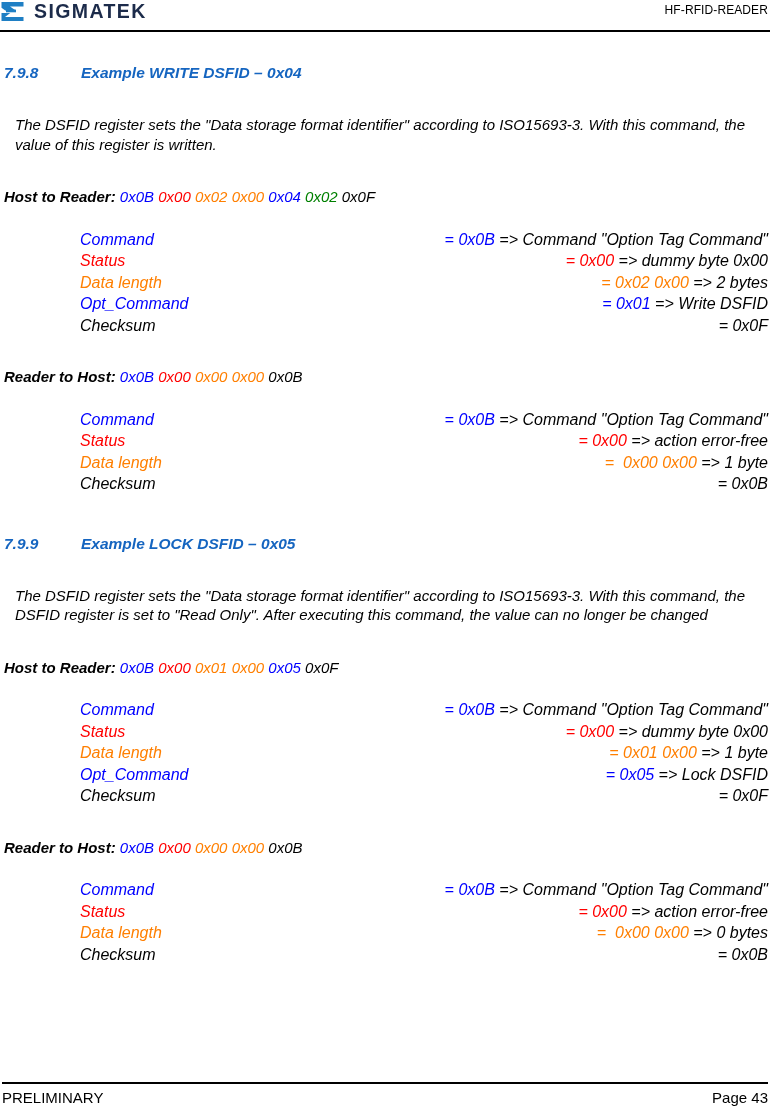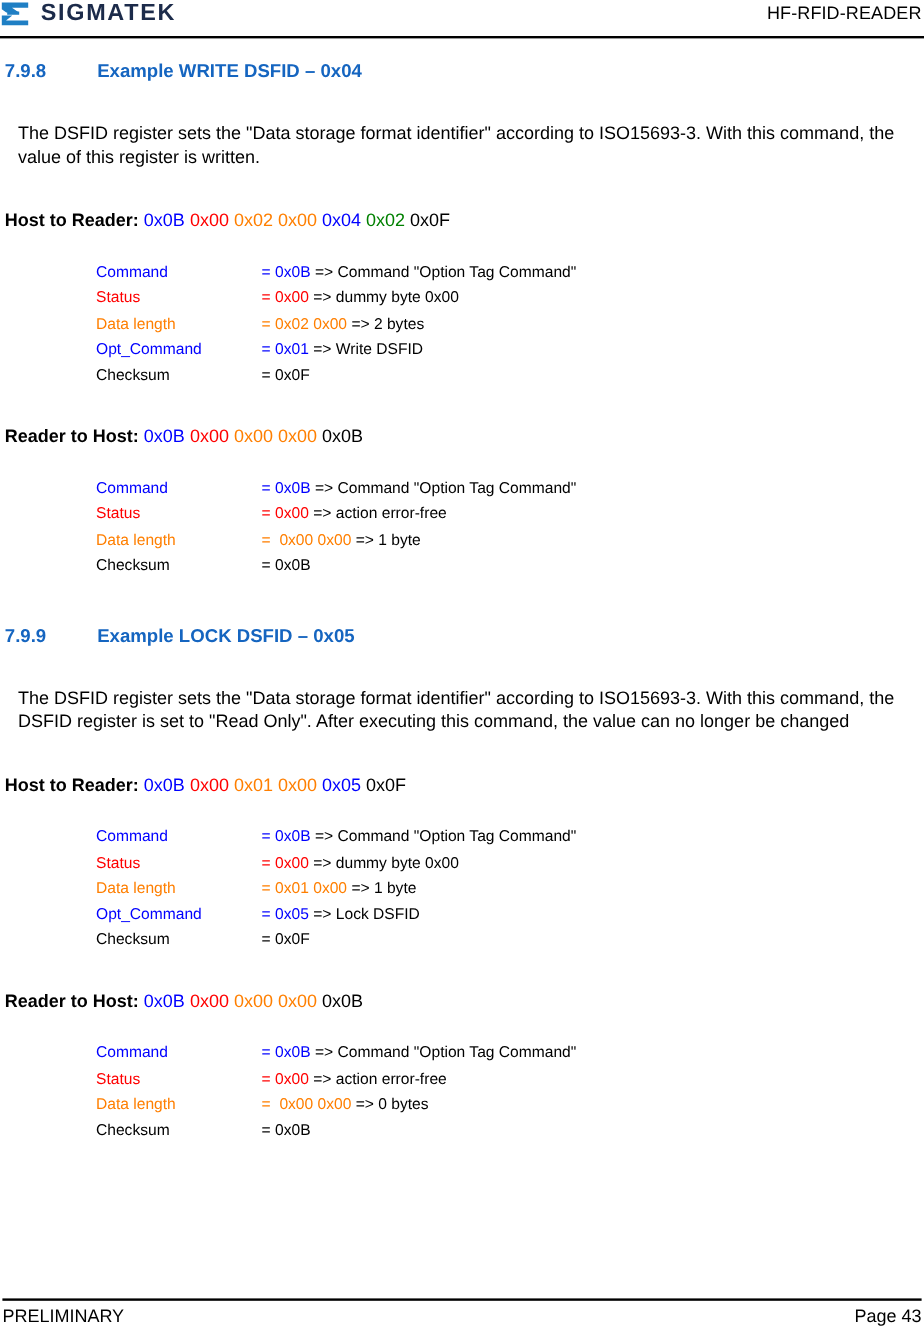--- a/index.html
+++ b/index.html
@@ -43,31 +43,32 @@
     font-size: 19.5px;
     font-weight: bold;
     letter-spacing: 1.4px;
     color: #1c2b4a;
     line-height: 21px;
   }
   .doc-title {
     position: absolute;
     right: 2px;
     top: 3px;
-    font-size: 15px;
+    font-size: 12px;
     letter-spacing: 0.1px;
     color: #000000;
   }
 
   
   .content {
     position: absolute;
-    top: 32px;
+    top: 45px;
     left: 4px;
     width: 764px;
+    font-style: italic;
   }
 
   h2.section-heading {
     font-size: 15.5px;
     font-weight: bold;
     color: #1565C0;
     margin: 0;
     padding: 0;
     line-height: 19px;
     display: flex;
@@ -99,23 +100,24 @@
     color: #000000;
   }
 
   .detail-list {
     margin: 0;
     padding: 0;
     list-style: none;
   }
   .detail-row {
     display: flex;
-    font-size: 13px;
+    font-size: 16px;
     line-height: 21.5px;
     white-space: pre;
+    justify-content: space-between;
   }
   .detail-row .lbl {
     display: inline-block;
     width: 138px;
     flex: 0 0 138px;
     padding-left: 76px;
     box-sizing: content-box;
   }
   .detail-row .val {
     display: inline-block;

